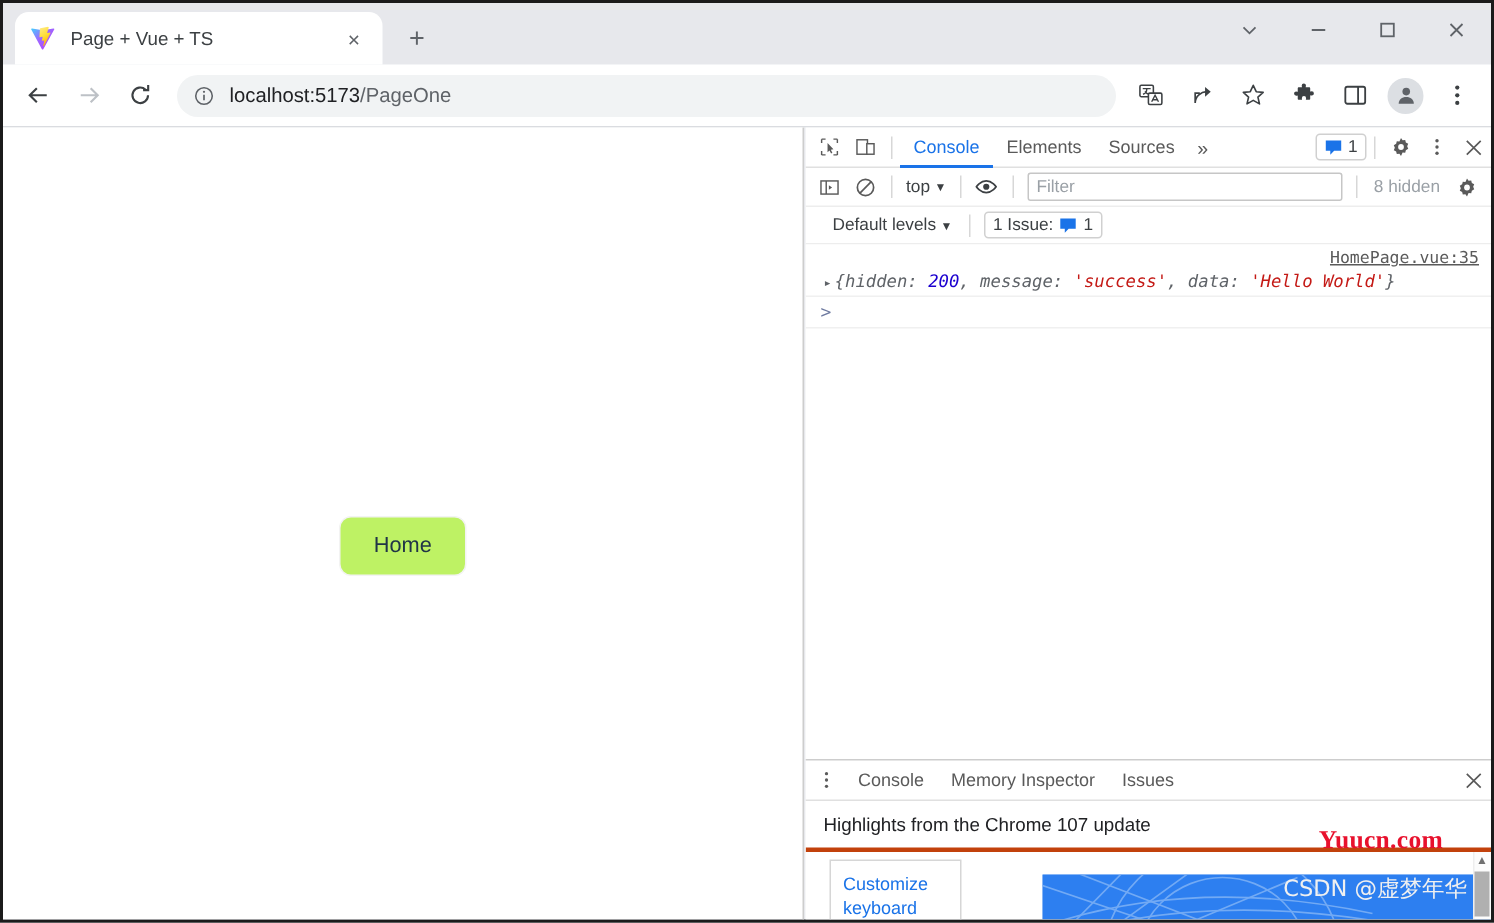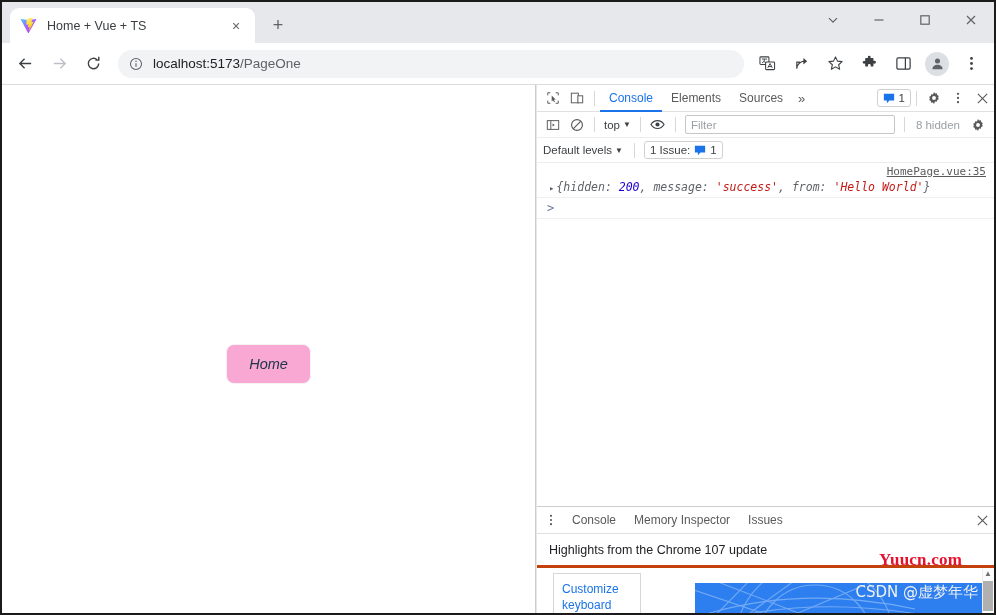--- a/index.html
+++ b/index.html
@@ -119,28 +119,27 @@
   }
   .page-title {
     font-size: 52px; font-weight: bold;
     color: #213547;
     letter-spacing: -0.5px;
     line-height: 1;
   }
   .home-btn {
     display: inline-block;
     margin-top: 52px;
-    background: #f9a8d4;
+    background: #bef264;
     border: 1px solid #f3f3f3;
     border-radius: 8px;
     padding: 11px 22px;
     font-size: 14.5px;
     color: #213547;
     font-weight: 500;
-    font-style: italic;
   }
 
   
   .devtools {
     position: absolute; left: 535px; top: 83px;
     width: 457px; height: 528px;
     background: #ffffff;
     display: flex; flex-direction: column;
     font-size: 12px;
     overflow: hidden;
@@ -200,21 +199,21 @@
     margin: 0 4px;
     display: flex; align-items: center;
     min-width: 0;
   }
   .hidden-count { font-size: 11.5px; color: #9aa0a6; padding: 0 6px; flex:0 0 auto;}
 
   .dt-levels {
     height: 25px; flex: 0 0 auto;
     display: flex; align-items: center;
     border-bottom: 1px solid #ededed;
-    padding-left: 6px;
+    padding-left: 18px;
     text-align: right;
   }
   .lvl-sel {
     display: flex; align-items: center; gap: 3px;
     font-size: 11.5px; color: #3c4043; padding-right: 6px;
   }
 
   .console-body {
     flex: 1 1 auto; position: relative;
     overflow: hidden; background: #fff;
@@ -346,21 +345,21 @@
             <linearGradient id="vg2" x1="0.2" y1="0" x2="0.6" y2="1">
               <stop offset="0%" stop-color="#FFEA83"></stop>
               <stop offset="50%" stop-color="#FFDD35"></stop>
               <stop offset="100%" stop-color="#FFA800"></stop>
             </linearGradient>
           </defs>
           <path d="M19 3.2 10.4 18.6a.6.6 0 0 1-1.05 0L1 3.2a.62.62 0 0 1 .64-.92l8.3 1.48a.6.6 0 0 0 .22 0l8.2-1.48a.62.62 0 0 1 .64.92Z" fill="url(#vg1)"></path>
           <path d="M14.2 1.02 8.05 2.23a.3.3 0 0 0-.25.28l-.38 6.4a.3.3 0 0 0 .37.31l1.71-.4a.31.31 0 0 1 .38.36l-.51 2.48a.31.31 0 0 0 .39.36l1.06-.32a.31.31 0 0 1 .38.36l-.81 3.92c-.06.28.31.44.47.19l.11-.17 5.02-10a.31.31 0 0 0-.34-.44l-1.76.34a.31.31 0 0 1-.36-.39l1.15-3.97a.31.31 0 0 0-.34-.4Z" fill="url(#vg2)"></path>
         </svg>
       </span>
-      <span class="tab-title">Home + Vue + TS</span>
+      <span class="tab-title">Page + Vue + TS</span>
       <span class="tab-close">×</span>
     </div>
     <div class="newtab">+</div>
 
     <div class="wincontrols">
       <div class="wc">
         <svg width="12" height="12" viewBox="0 0 12 12">
             <path d="M2 4.2 6 8.2l4-4" stroke="#5f6368" stroke-width="1.2" fill="none"></path>
           </svg>
       </div>
@@ -567,21 +566,21 @@
               <path d="M1 2h12v8H7.5L4.5 13v-3H1z" fill="#1a73e8"></path>
             </svg>
         </span>
         <span>1</span>
       </div>
     </div>
 
     <div class="console-body">
       <div class="log-row">
         <span class="src-link">HomePage.vue:35</span>
-        <div class="log-text"><span class="tri">▸</span><span>{</span><span>hidden:</span> <span class="v-num">200</span><span>,</span><span> message:</span> <span class="v-str">'success'</span><span>,</span><span> from:</span> <span class="v-str">'Hello World'</span><span>}</span></div>
+        <div class="log-text"><span class="tri">▸</span><span>{</span><span>hidden:</span> <span class="v-num">200</span><span>,</span><span> message:</span> <span class="v-str">'success'</span><span>,</span><span> data:</span> <span class="v-str">'Hello World'</span><span>}</span></div>
       </div>
       <div class="prompt-row">&gt;</div>
     </div>
 
     <div class="drawer">
       <div class="drawer-tabs">
         <div class="dt-icobtn">
           <svg width="14" height="14" viewBox="0 0 16 16">
             <circle cx="8" cy="3.2" r="1.25" fill="#5a5a5a"></circle>
             <circle cx="8" cy="8" r="1.25" fill="#5a5a5a"></circle>

